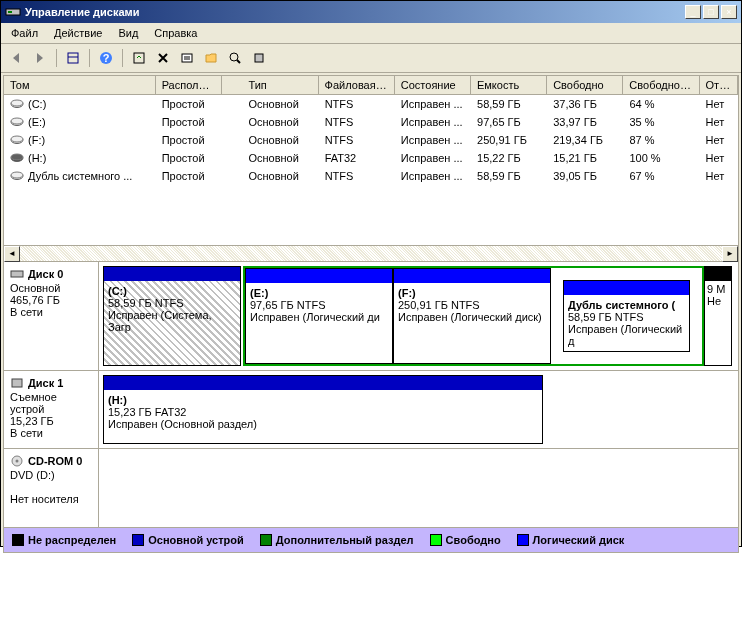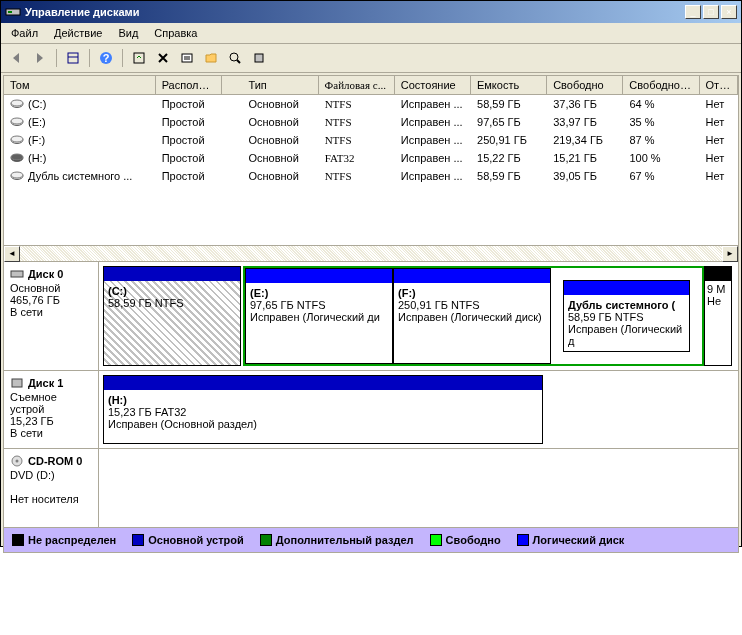--- a/index.html
+++ b/index.html
@@ -14,21 +14,21 @@
 .menu-item { padding: 2px 6px; cursor: default; }
 .toolbar { background: #ece9d8; padding: 3px 4px; display: flex; gap: 2px; align-items: center; border-bottom: 1px solid #aca899; }
 .tool-btn { width: 22px; height: 22px; border: 1px solid transparent; display: flex; align-items: center; justify-content: center; cursor: default; }
 .tool-sep { width: 1px; height: 18px; background: #aca899; margin: 0 3px; }
 .content { flex: 1; display: flex; flex-direction: column; background: #fff; margin: 2px; border: 1px solid #aca899; }
 .volume-list { border-bottom: 1px solid #aca899; }
 .vol-header { display: flex; background: #ece9d8; border-bottom: 1px solid #aca899; }
 .vol-header-cell { padding: 3px 6px; border-right: 1px solid #aca899; white-space: nowrap; overflow: hidden; text-overflow: ellipsis; }
 .vol-row { display: flex; padding: 1px 0; }
 .vol-cell { padding: 2px 6px; white-space: nowrap; overflow: hidden; text-overflow: ellipsis; display: flex; align-items: center; gap: 4px; }
-.c-vol { width: 160px; } .c-layout { width: 70px; } .c-type { width: 80px; margin-left: 20px; } .c-fs { width: 80px; font-family: Liberation Serif, serif; } .c-status { width: 80px; } .c-cap { width: 80px; } .c-free { width: 80px; } .c-pfree { width: 80px; } .c-fail { width: 40px; }
+.c-vol { width: 160px; } .c-layout { width: 70px; } .c-type { width: 80px; margin-left: 20px; } .c-fs { width: 80px; } .c-status { width: 80px; } .c-cap { width: 80px; } .c-free { width: 80px; } .c-pfree { width: 80px; } .c-fail { width: 40px; }
 .scroll-h { height: 16px; background: #ece9d8; border-top: 1px solid #aca899; display: flex; }
 .scroll-btn { width: 16px; height: 16px; background: #ece9d8; border: 1px solid #fff; border-right-color: #404040; border-bottom-color: #404040; text-align: center; font-size: 8px; line-height: 14px; }
 .scroll-track { flex: 1; background: repeating-linear-gradient(45deg, #ece9d8, #ece9d8 1px, #fff 1px, #fff 2px); }
 .graphical { flex: 1; background: #fff; overflow: auto; padding: 0; }
 .disk-row { display: flex; border-bottom: 1px solid #aca899; min-height: 78px; }
 .disk-label { width: 95px; padding: 6px; border-right: 1px solid #aca899; background: #fff; font-size: 11px; }
 .disk-label b { display: block; }
 .disk-icon { display: inline-block; vertical-align: middle; margin-right: 4px; }
 .partitions { flex: 1; display: flex; padding: 4px; gap: 0; }
 .part { border: 1px solid #000; display: flex; flex-direction: column; margin-right: 2px; }
@@ -229,21 +229,21 @@
           <b><span class="disk-icon"><svg width="14" height="12">
                   <rect x="1" y="3" width="12" height="6" fill="#c0c0c0" stroke="#404040"></rect>
                 </svg></span><span>Диск 0</span></b>
           <span>Основной</span><br>
           <span>465,76 ГБ</span><br>
           <span>В сети</span>
         </div>
         <div class="partitions">
           <div class="part hatched" style="width:138px">
             <div class="part-header" style="background:#0000c0"></div>
-            <div class="part-body"><b>(C:)</b><span>58,59 ГБ NTFS</span><br></div>
+            <div class="part-body"><b>(C:)</b><span>58,59 ГБ NTFS</span><br><span>Исправен (Система, Загр</span></div>
           </div>
           <div class="ext-container" style="flex:1">
             <div class="part" style="width:148px;border:1px solid #000;margin:0">
               <div class="part-header" style="background:#0000ff"></div>
               <div class="part-body"><b>(E:)</b><span>97,65 ГБ NTFS</span><br><span>Исправен (Логический ди</span></div>
             </div>
             <div class="part" style="width:158px;border:1px solid #000;margin:0">
               <div class="part-header" style="background:#0000ff"></div>
               <div class="part-body"><b>(F:)</b><span>250,91 ГБ NTFS</span><br><span>Исправен (Логический диск)</span></div>
             </div>

